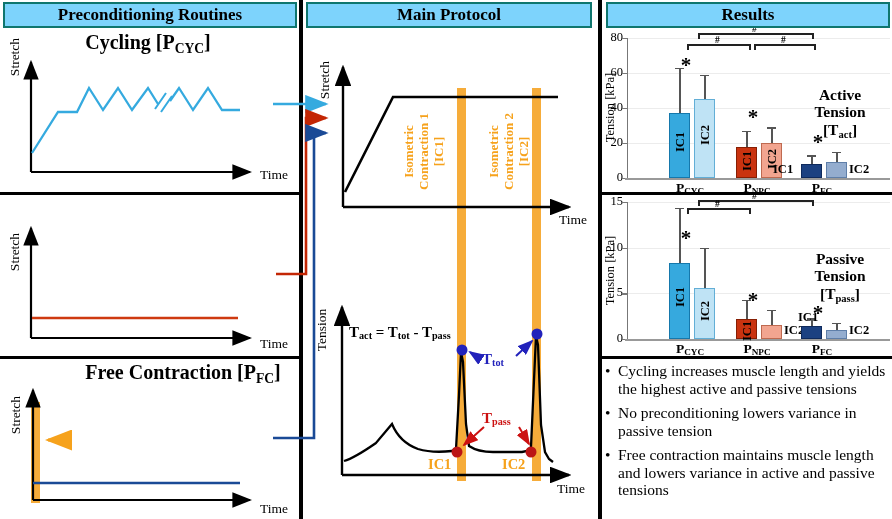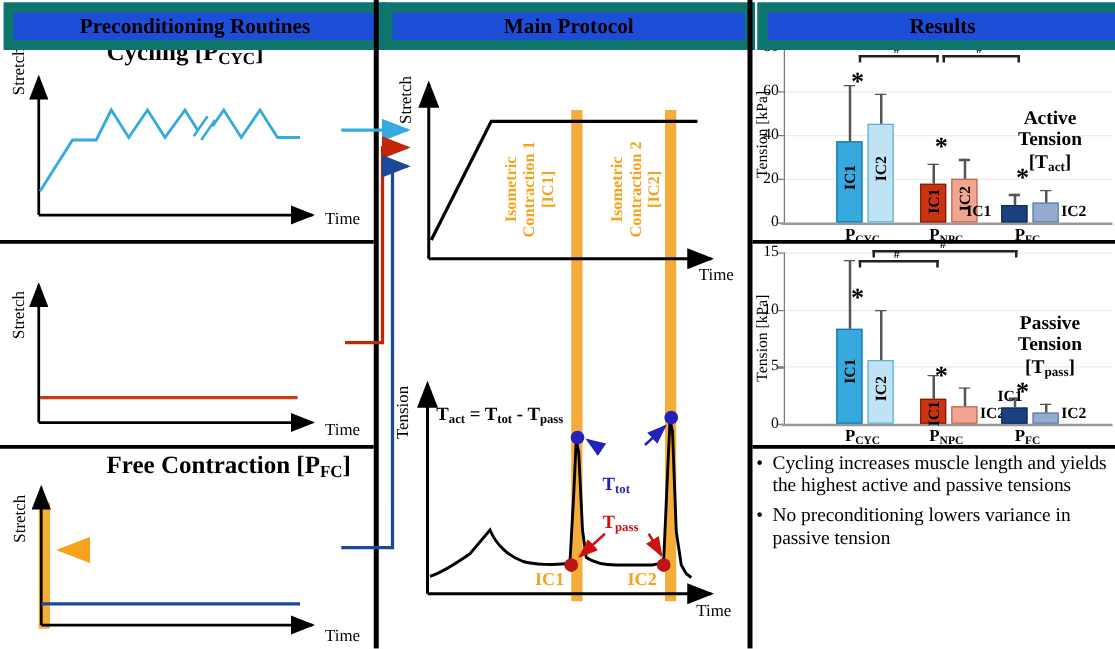--- a/index.html
+++ b/index.html
@@ -1,20 +1,20 @@
 <!DOCTYPE html>
 <html><head>
 <meta charset="utf-8">
 <style>
   html,body{margin:0;padding:0;background:#fff;}
   .fig{position:relative;width:892px;height:519px;background:#fff;overflow:hidden;
        font-family:"Liberation Serif","DejaVu Serif",serif;color:#000;}
   .vdiv{position:absolute;top:0;height:519px;width:4px;background:#000;z-index:4;}
   .hdiv{position:absolute;height:3px;background:#000;z-index:4;}
-  .hdr{position:absolute;top:2px;height:22px;background:#1d4ed8;border:8px solid #0f766e;
+  .hdr{position:absolute;top:2px;height:22px;background:#7dd3fc;border:2px solid #0f766e;
        display:flex;align-items:center;justify-content:center;font-weight:bold;font-size:17px;z-index:3;}
   .ttl{position:absolute;left:0;width:296px;text-align:center;font-weight:bold;font-size:20px;}
   .lbl{position:absolute;font-size:13.5px;}
   .vlabel{position:absolute;display:flex;align-items:center;justify-content:center;
           transform:rotate(-90deg);font-size:13.5px;white-space:nowrap;}
   .sb{font-size:68%;vertical-align:-22%;}
   svg{position:absolute;left:0;top:0;overflow:visible;}
   .obar{position:absolute;width:9px;background:#F6AC3A;z-index:1;}
   .iclab{position:absolute;transform:rotate(-90deg);color:#F6A21C;font-weight:bold;font-size:13px;
          text-align:center;line-height:15px;z-index:2;}
@@ -122,21 +122,21 @@
         <div>[IC2]</div>
     </div>
 
     <div class="mid-txt" style="left:46px;top:324px;font-weight:bold;font-size:15px;">
       <span>T</span><span class="sb">act</span><span> = T</span><span class="sb">tot</span><span> - T</span><span class="sb">pass</span>
     </div>
 
     <div class="vlabel" style="left:-11px;top:323px;width:60px;height:14px;">Tension</div>
     <div class="lbl" style="left:254px;top:481px;">Time</div>
 
-    <div class="mid-txt" style="left:179px;top:351px;color:#2222BB;font-weight:bold;font-size:15px;margin-top:29px;">
+    <div class="mid-txt" style="left:179px;top:351px;color:#2222BB;font-weight:bold;font-size:15px;">
       <span>T</span><span class="sb">tot</span>
     </div>
     <div class="mid-txt" style="left:179px;top:410px;color:#CC1111;font-weight:bold;font-size:15px;">
       <span>T</span><span class="sb">pass</span>
     </div>
     <div class="mid-txt" style="left:125px;top:456px;color:#F6A21C;font-weight:bold;font-size:14.5px;">IC1</div>
     <div class="mid-txt" style="left:199px;top:456px;color:#F6A21C;font-weight:bold;font-size:14.5px;">IC2</div>
 
     <svg width="295" height="519" style="z-index:2;">
       <defs>
@@ -300,15 +300,16 @@
       <div class="br" style="left: 85px; width: 64px; height: 1.6px; top: 15px;"></div>
       <div class="br" style="left: 85px; width: 1.6px; height: 6px; top: 15px;"></div>
       <div class="br" style="left: 147.4px; width: 1.6px; height: 6px; top: 15px;"></div>
       <div class="brlab" style="left: 113px; top: 6px;">#</div>
       <div class="side" style="left: 188px; top: 57px; width: 100px;">Passive<br>Tension<br>[T<span class="sb">pass</span>]</div>
     </div>
 
   <ul class="bullets" style="left:605px;top:362px;width:284px;">
     <li>Cycling increases muscle length and yields the highest active and passive tensions</li>
     <li>No preconditioning lowers variance in passive tension</li>
+    <li>Free contraction maintains muscle length and lowers variance in active and passive tensions</li>
   </ul>
 
 </div>
 
 </body></html>

